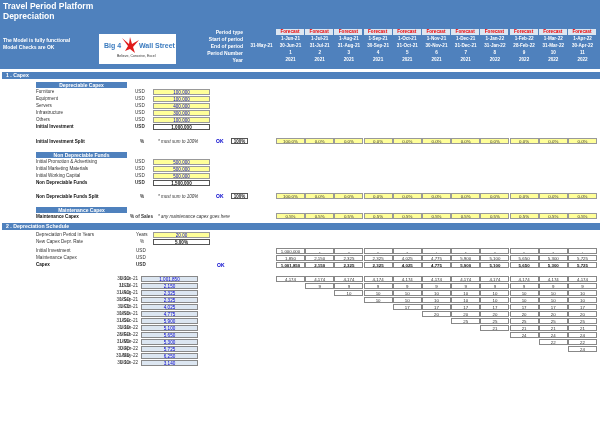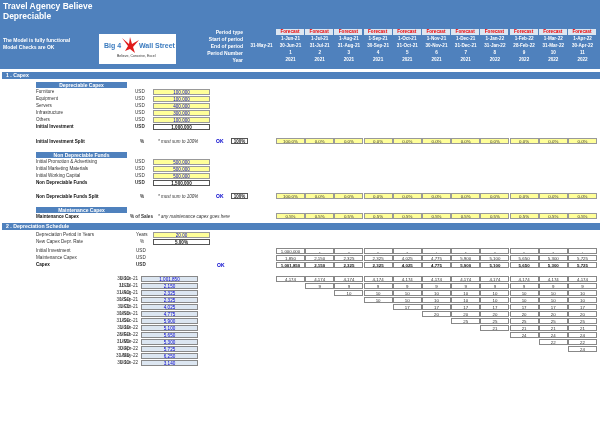--- a/index.html
+++ b/index.html
@@ -30,22 +30,22 @@
   .wcell { position:absolute; width:29px; height:6px; background:#fff; border:0.5px solid #888; font-size:4.4px; text-align:center; line-height:5.5px; color:#333; }
   .wcell.b { font-weight:bold; color:#111; }
   .date { position:absolute; right:462px; font-size:4.6px; color:#333; text-align:right; }
   .dcell { position:absolute; left:141px; width:57px; height:6px; background:#dce6f1; border:0.5px solid #888; color:#0000cc; font-size:4.6px; text-align:center; line-height:5.5px; }
   .dunit { position:absolute; left:120px; font-size:4.6px; color:#333; }
 </style>
 </head>
 <body>
 
 <div class="header">
-  <div class="title" style="top:1px;">Travel Agency Believe</div>
-  <div class="title" style="top:11px;">Depreciable</div>
+  <div class="title" style="top:1px;">Travel Period Platform</div>
+  <div class="title" style="top:11px;">Depreciation</div>
   <div class="status" style="top:37px;">The Model is fully functional</div>
   <div class="status" style="top:44px;">Model Checks are OK</div>
   <div class="logo">
     <span class="l1">Big 4</span>
     <svg class="bird" width="20" height="18" viewBox="0 0 20 18">
         <path d="M2 2 L9 8 L10 1 L12 8 L19 4 L13 11 L15 17 L10 13 L5 15 L8 10 Z" fill="#e01b1b"></path>
       </svg>
     <span class="l2">Wall Street</span>
     <span class="tag">Believe, Conceive, Excel</span>
   </div>

